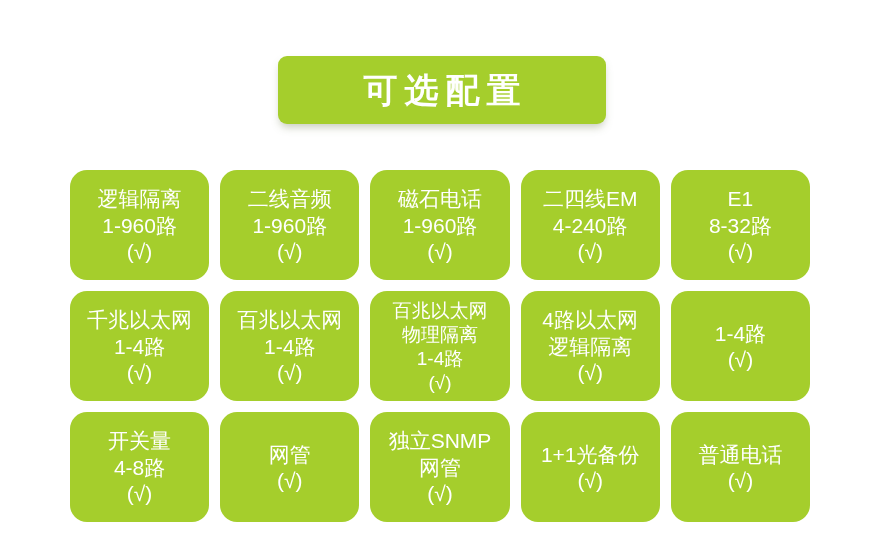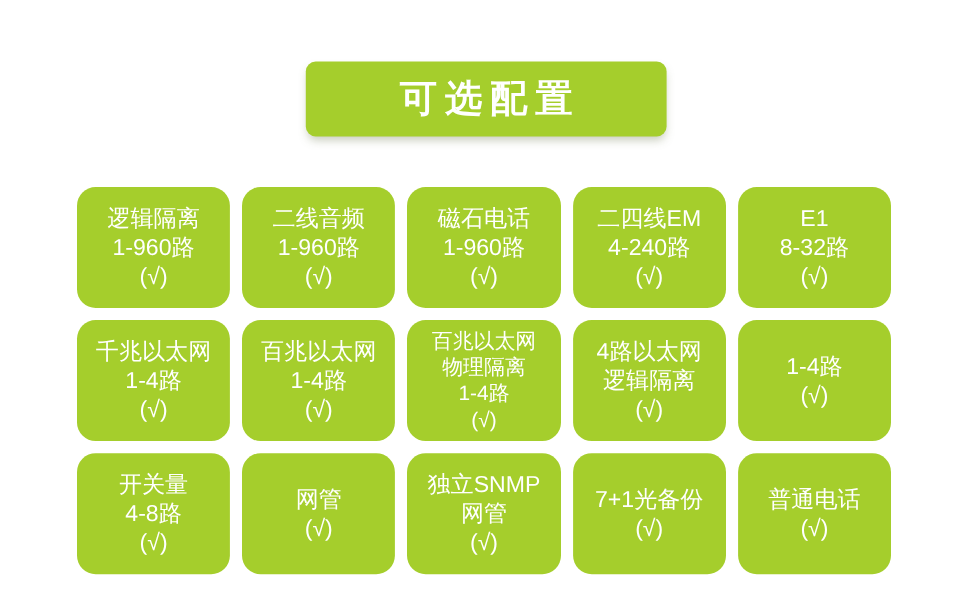--- a/index.html
+++ b/index.html
@@ -171,21 +171,21 @@
       <div class="cell">
         <div class="cell-line">网管</div>
         <div class="cell-line check">(√)</div>
       </div>
       <div class="cell">
         <div class="cell-line">独立SNMP</div>
         <div class="cell-line">网管</div>
         <div class="cell-line check">(√)</div>
       </div>
       <div class="cell">
-        <div class="cell-line">7+1光备份</div>
+        <div class="cell-line">1+1光备份</div>
         <div class="cell-line check">(√)</div>
       </div>
       <div class="cell">
         <div class="cell-line">普通电话</div>
         <div class="cell-line check">(√)</div>
       </div>
     </div>
 
 </div>
 

